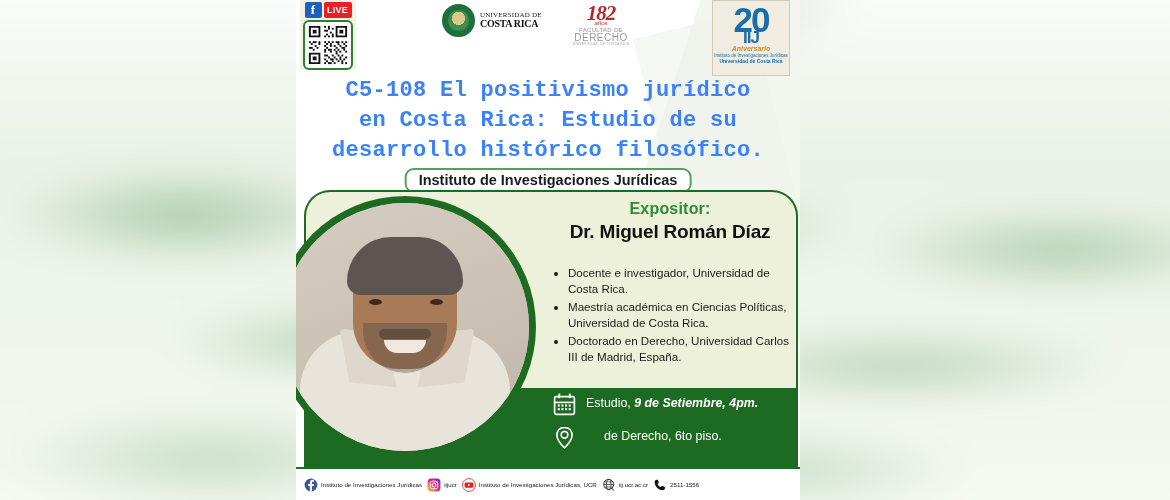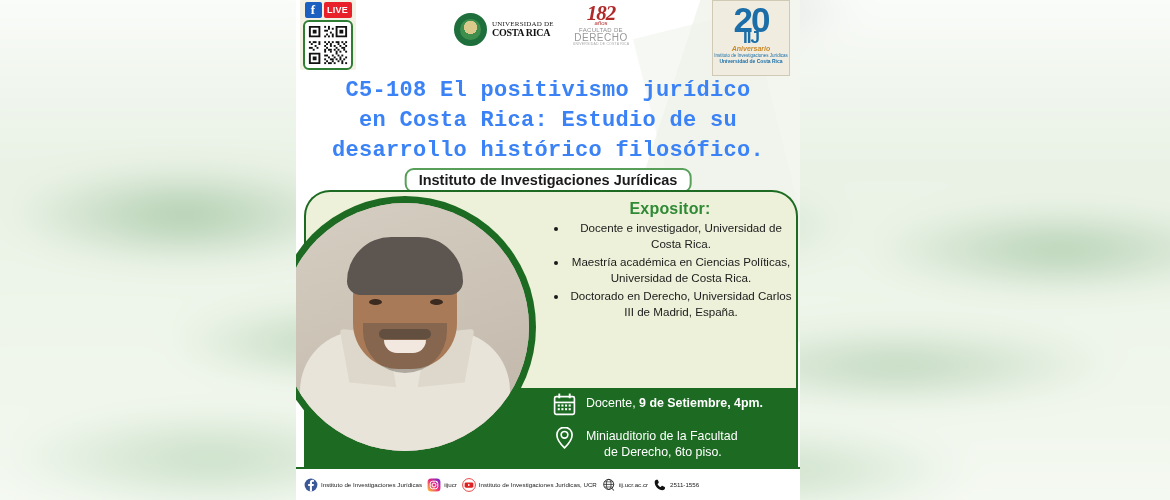--- a/index.html
+++ b/index.html
@@ -58,21 +58,21 @@
   .live-sq {
     width:28px; height:16px; background:#e8202a; border-radius:2px;
     color:#fff; font-weight:bold; font-size:9px; line-height:16px; text-align:center; letter-spacing:.3px;
   }
   .qr-box {
     width:50px; height:50px; margin:0 auto; border:2px solid #2e7d32; border-radius:6px;
     background:#fff; padding:2px; display:flex; align-items:center; justify-content:center;
   }
   .qr-grid { width:44px; height:44px; }
 
-  .ucr-logo { position:absolute; left:158px; top:4px; display:flex; align-items:center; gap:5px;margin-top:9px; }
+  .ucr-logo { position:absolute; left:146px; top:4px; display:flex; align-items:center; gap:5px; }
   .ucr-seal { width:33px; height:33px; border-radius:50%; background:#1f6f3c; position:relative; overflow:hidden;
               border:2px solid #1f6f3c; }
   .ucr-seal:after { content:""; position:absolute; left:4px; top:4px; right:4px; bottom:4px; border-radius:50%;
               background:radial-gradient(circle at 50% 40%, #d9c98a 0 40%, #3e8f4e 41% 100%); }
   .ucr-txt { line-height:1; }
   .ucr-txt .l1 { font-family:"Liberation Serif", serif; font-size:7px; letter-spacing:.2px; color:#1a1a1a; }
   .ucr-txt .l2 { font-family:"Liberation Serif", serif; font-size:10px; font-weight:bold; color:#111; letter-spacing:-.3px; }
 
   .logo182 { position:absolute; left:276px; top:3px; width:58px; height:45px; text-align:center; }
   .logo182 .n { font-family:"Liberation Serif", serif; font-size:21px; font-weight:bold; color:#b02a2a;
@@ -155,29 +155,29 @@
               background:#f2e8df; border-radius:0 0 22px 22px; }
   .ph-beard { position:absolute; left:50%; transform:translateX(-50%); top:120px; width:84px; height:50px;
               border-radius:0 0 44px 44px; background:rgba(80,70,62,.38); }
   .ph-moust { position:absolute; left:50%; transform:translateX(-50%); top:126px; width:52px; height:10px;
               background:rgba(70,60,52,.55); border-radius:12px; }
 
   
   .speaker { position:absolute; left:250px; top:200px; width:248px; text-align:center; }
   .exp-label { font-size:16px; font-weight:bold; color:#2f8a35; letter-spacing:.2px; }
   .exp-name { font-size:19px; font-weight:bold; color:#111; margin-top:3px; letter-spacing:-.2px; }
-  .bullets { margin-top:2px; text-align:center; padding-left:22px; }
+  .bullets { margin-top:22px; text-align:left; padding-left:22px; }
   .bullets li { font-size:11.6px; line-height:15.5px; color:#1a1a1a; margin-bottom:3px; list-style:disc; }
 
   
   .meta { position:absolute; left:256px; top:392px; width:244px; color:#fff; }
   .meta-row { display:flex; align-items:flex-start; gap:9px; margin-bottom:8px; }
   .meta-row .ico { width:25px; height:25px; flex:0 0 25px; }
   .meta-txt { font-size:12.4px; line-height:16px; padding-top:3px; }
-  .meta-txt b { font-weight:bold; }
+  .meta-txt b { font-weight:bold;font-style:italic; }
   .place { text-indent:0; }
   .place .l2 { padding-left:18px; }
 
   
   .footer {
     position:absolute; left:0; top:467px; width:504px; height:33px;
     background:#fff; display:flex; align-items:center; gap:5px; padding:0 8px;
     border-top:2px solid #1d6b22;
   }
   .f-item { display:flex; align-items:center; gap:3px; }
@@ -329,20 +329,21 @@
         <div class="ph-eyeL"></div>
         <div class="ph-eyeR"></div>
         <div class="ph-beard"></div>
         <div class="ph-mouth"></div>
         <div class="ph-moust"></div>
       </div>
     </div>
 
     <div class="speaker">
       <div class="exp-label">Expositor:</div>
+      <div class="exp-name">Dr. Miguel Román Díaz</div>
       <ul class="bullets">
         <li>Docente e investigador, Universidad de Costa Rica.</li>
         <li>Maestría académica en Ciencias Políticas, Universidad de Costa Rica.</li>
         <li>Doctorado en Derecho, Universidad Carlos III de Madrid, España.</li>
       </ul>
     </div>
 
     <div class="meta">
       <div class="meta-row">
         <svg class="ico" viewBox="0 0 24 24">
@@ -355,30 +356,29 @@
               <rect x="9" y="12" width="2" height="2"></rect>
             <rect x="12.5" y="12" width="2" height="2"></rect>
               <rect x="16" y="12" width="2" height="2"></rect>
             <rect x="5.5" y="15.5" width="2" height="2"></rect>
               <rect x="9" y="15.5" width="2" height="2"></rect>
             <rect x="12.5" y="15.5" width="2" height="2"></rect>
               <rect x="16" y="15.5" width="2" height="2"></rect>
           </g>
         </svg>
         <div class="meta-txt">
-          <span>Docente, </span><b>9 de Setiembre, 4pm.</b>
+          <span>Estudio, </span><b>9 de Setiembre, 4pm.</b>
         </div>
       </div>
       <div class="meta-row">
         <svg class="ico" viewBox="0 0 24 24">
           <path d="M12 2.2c-4.2 0-7.3 3.2-7.3 7.3 0 5.2 7.3 12.4 7.3 12.4s7.3-7.2 7.3-12.4c0-4.1-3.1-7.3-7.3-7.3z" fill="none" stroke="#fff" stroke-width="1.6"></path>
           <circle cx="12" cy="9.4" r="3.2" fill="none" stroke="#fff" stroke-width="1.6"></circle>
         </svg>
         <div class="meta-txt place">
-          <div>Miniauditorio de la Facultad</div>
           <div class="l2">de Derecho, 6to piso.</div>
         </div>
       </div>
     </div>
   </div>
 
   <div class="footer">
 
     <div class="f-item">
       <svg class="f-ico" viewBox="0 0 24 24">

